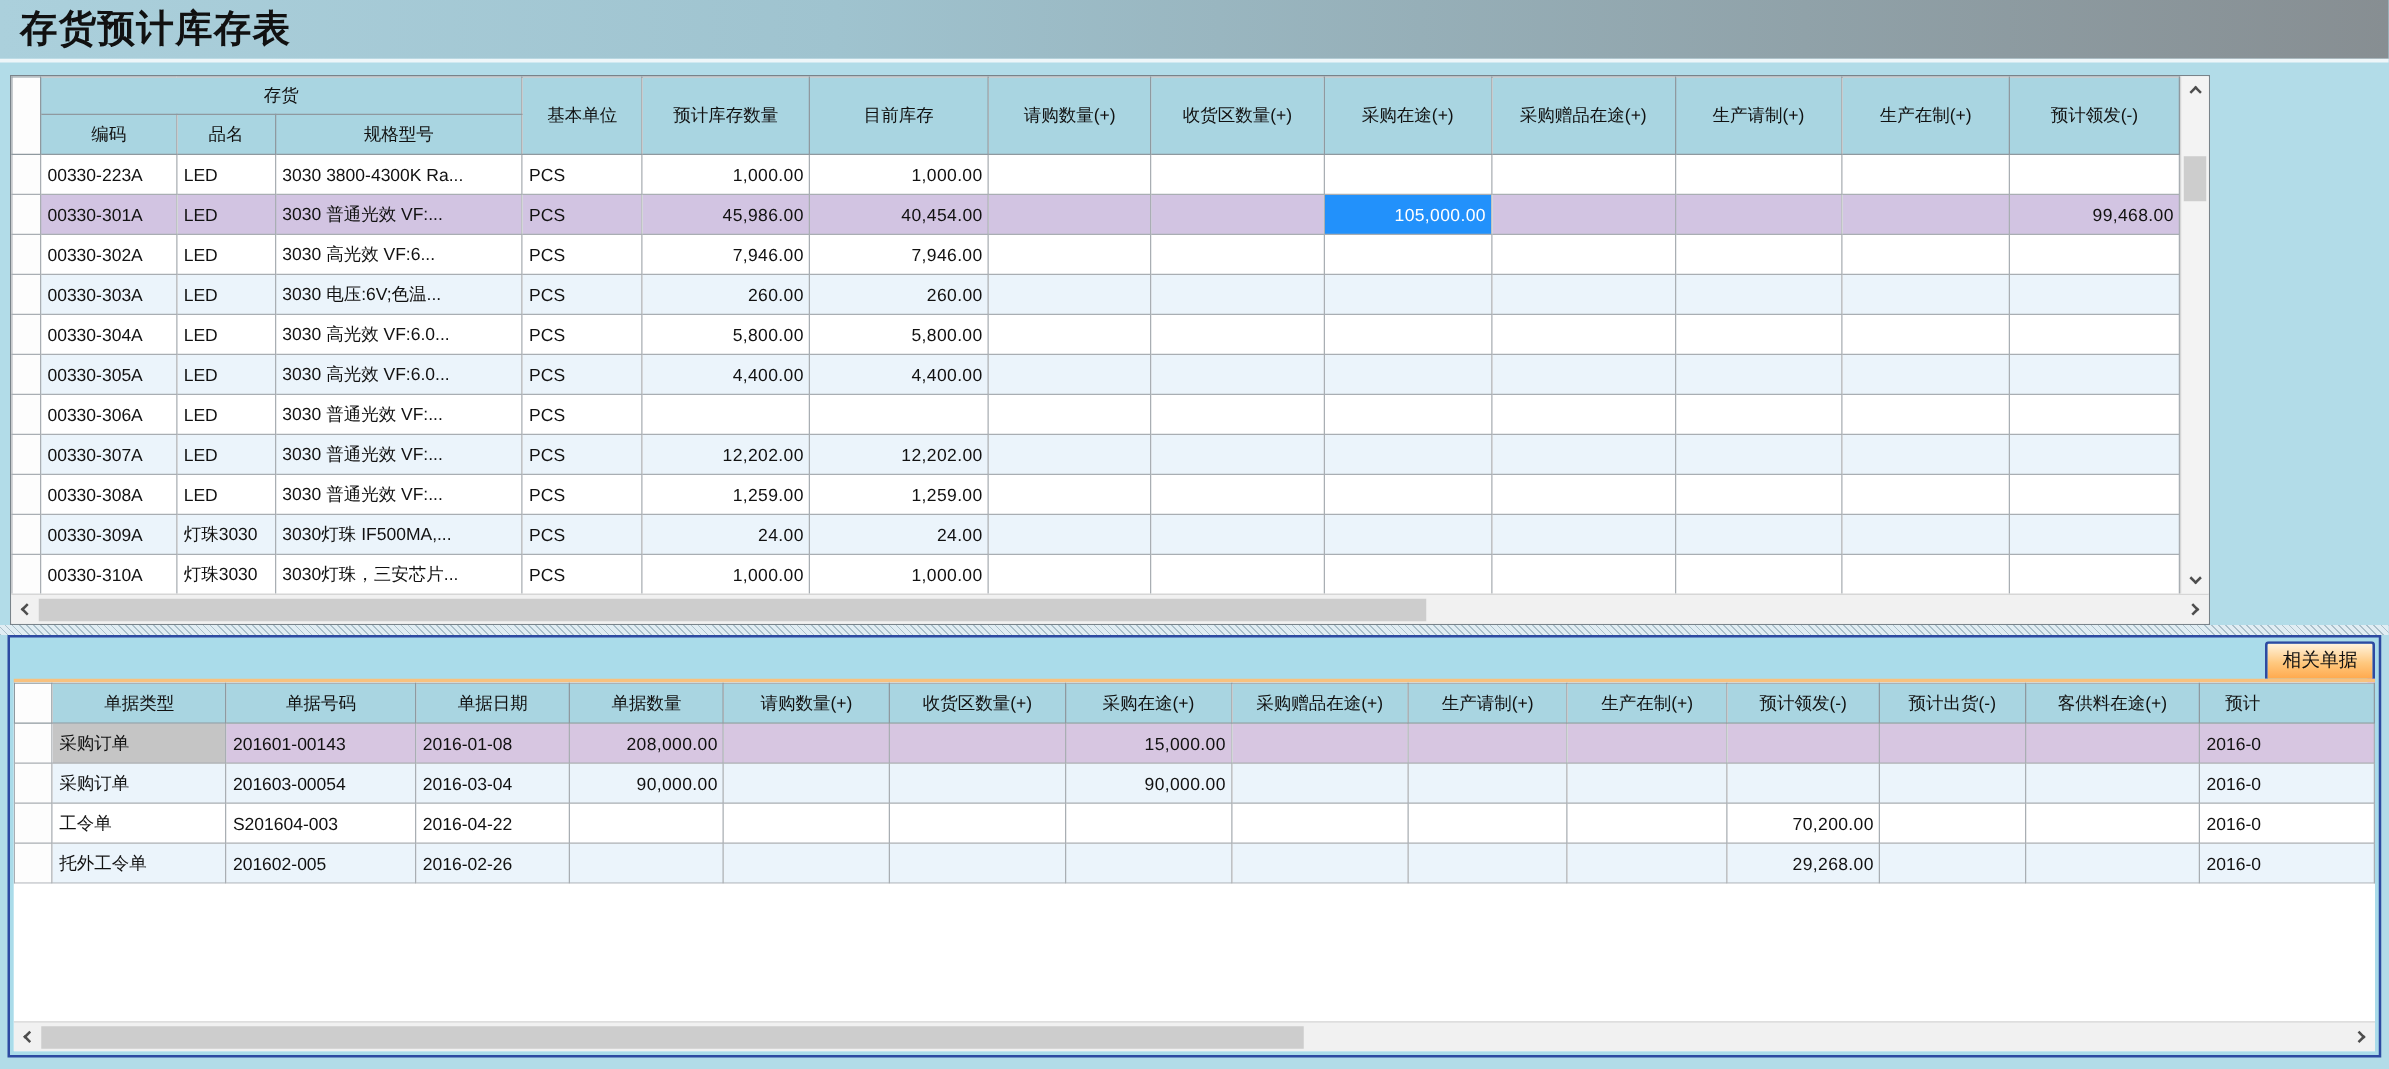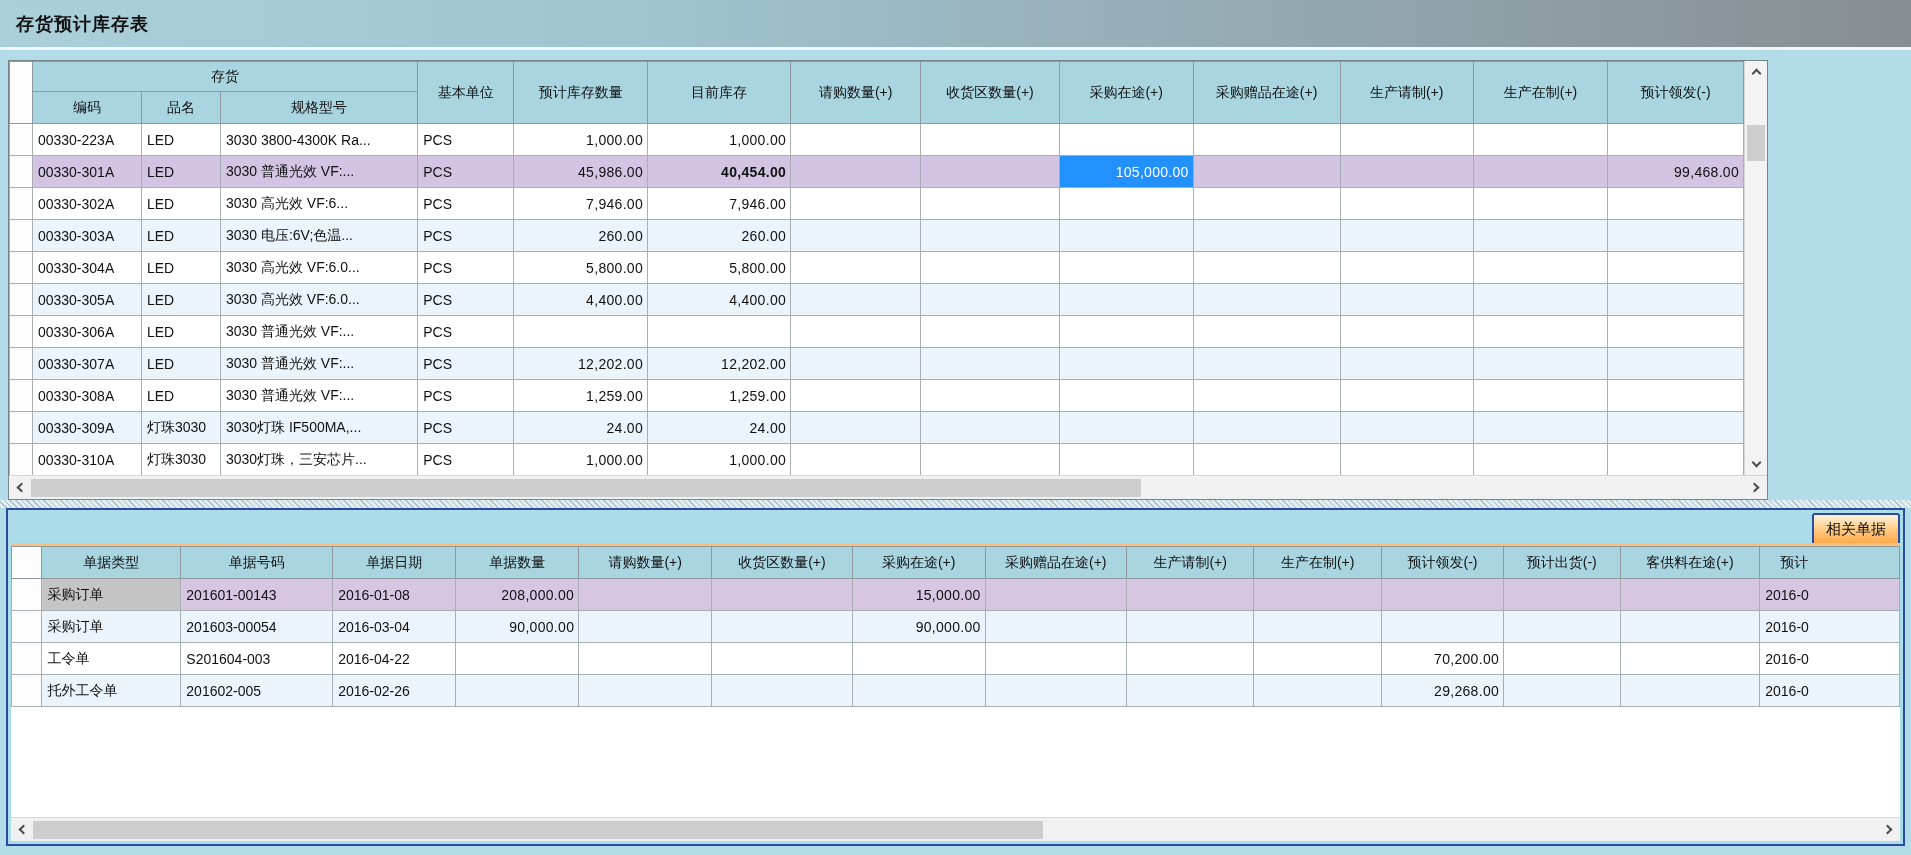--- a/index.html
+++ b/index.html
@@ -4,21 +4,21 @@
 <style>
   * { box-sizing: border-box; margin: 0; padding: 0; }
   html,body { width:1911px; height:855px; overflow:hidden;
     font-family:"Liberation Sans","DejaVu Sans",sans-serif; }
   body { background:#b2dce8; position:relative; }
 
   
   .titlebar { position:absolute; left:0; top:0; width:1911px; height:50px;
     background:linear-gradient(90deg,#abd0dc 0%,#9fc3cf 35%,#878e92 100%);
     border-bottom:3px solid #eef6f9; }
-  .titlebar .ttl { font-size:18px; font-weight:bold; color:#111;
+  .titlebar .ttl { font-size:30px; font-weight:bold; color:#111;
     line-height:48px; padding-left:16px; letter-spacing:1px; }
 
   
   table.grid { border-collapse:collapse; table-layout:fixed; background:#fff; }
   table.grid th, table.grid td { border:1px solid #a9aeb3; white-space:nowrap;
     overflow:hidden; font-size:14px; color:#111; }
   table.grid th { background:#a9d5e1; font-weight:normal; text-align:center;
     border-color:#8f999f; font-size:14px; }
   table.grid th.ind-h { background:#fdfdfd; }
   table.grid td { height:32px; }
@@ -143,21 +143,21 @@
               <td class="r"></td>
               <td class="r"></td>
             </tr>
             <tr>
               <td class="ind"></td>
               <td class="l" style="background: rgb(210, 196, 226); margin-top: 22px;">00330-301A</td>
               <td class="l" style="background: rgb(210, 196, 226);">LED</td>
               <td class="l" style="background: rgb(210, 196, 226);">3030 普通光效  VF:...</td>
               <td class="l" style="background: rgb(210, 196, 226);">PCS</td>
               <td class="r" style="background: rgb(210, 196, 226);">45,986.00</td>
-              <td class="r" style="background: rgb(210, 196, 226); font-weight: bold;">40,454.00</td>
+              <td class="r" style="background: rgb(210, 196, 226);">40,454.00</td>
               <td class="r" style="background: rgb(210, 196, 226);"></td>
               <td class="r" style="background: rgb(210, 196, 226);"></td>
               <td class="r" style="background: rgb(34, 145, 251); color: rgb(255, 255, 255); margin-top: 40px;">105,000.00</td>
               <td class="r" style="background: rgb(210, 196, 226);"></td>
               <td class="r" style="background: rgb(210, 196, 226);"></td>
               <td class="r" style="background: rgb(210, 196, 226);"></td>
               <td class="r" style="background: rgb(210, 196, 226);">99,468.00</td>
             </tr>
             <tr>
               <td class="ind"></td>

